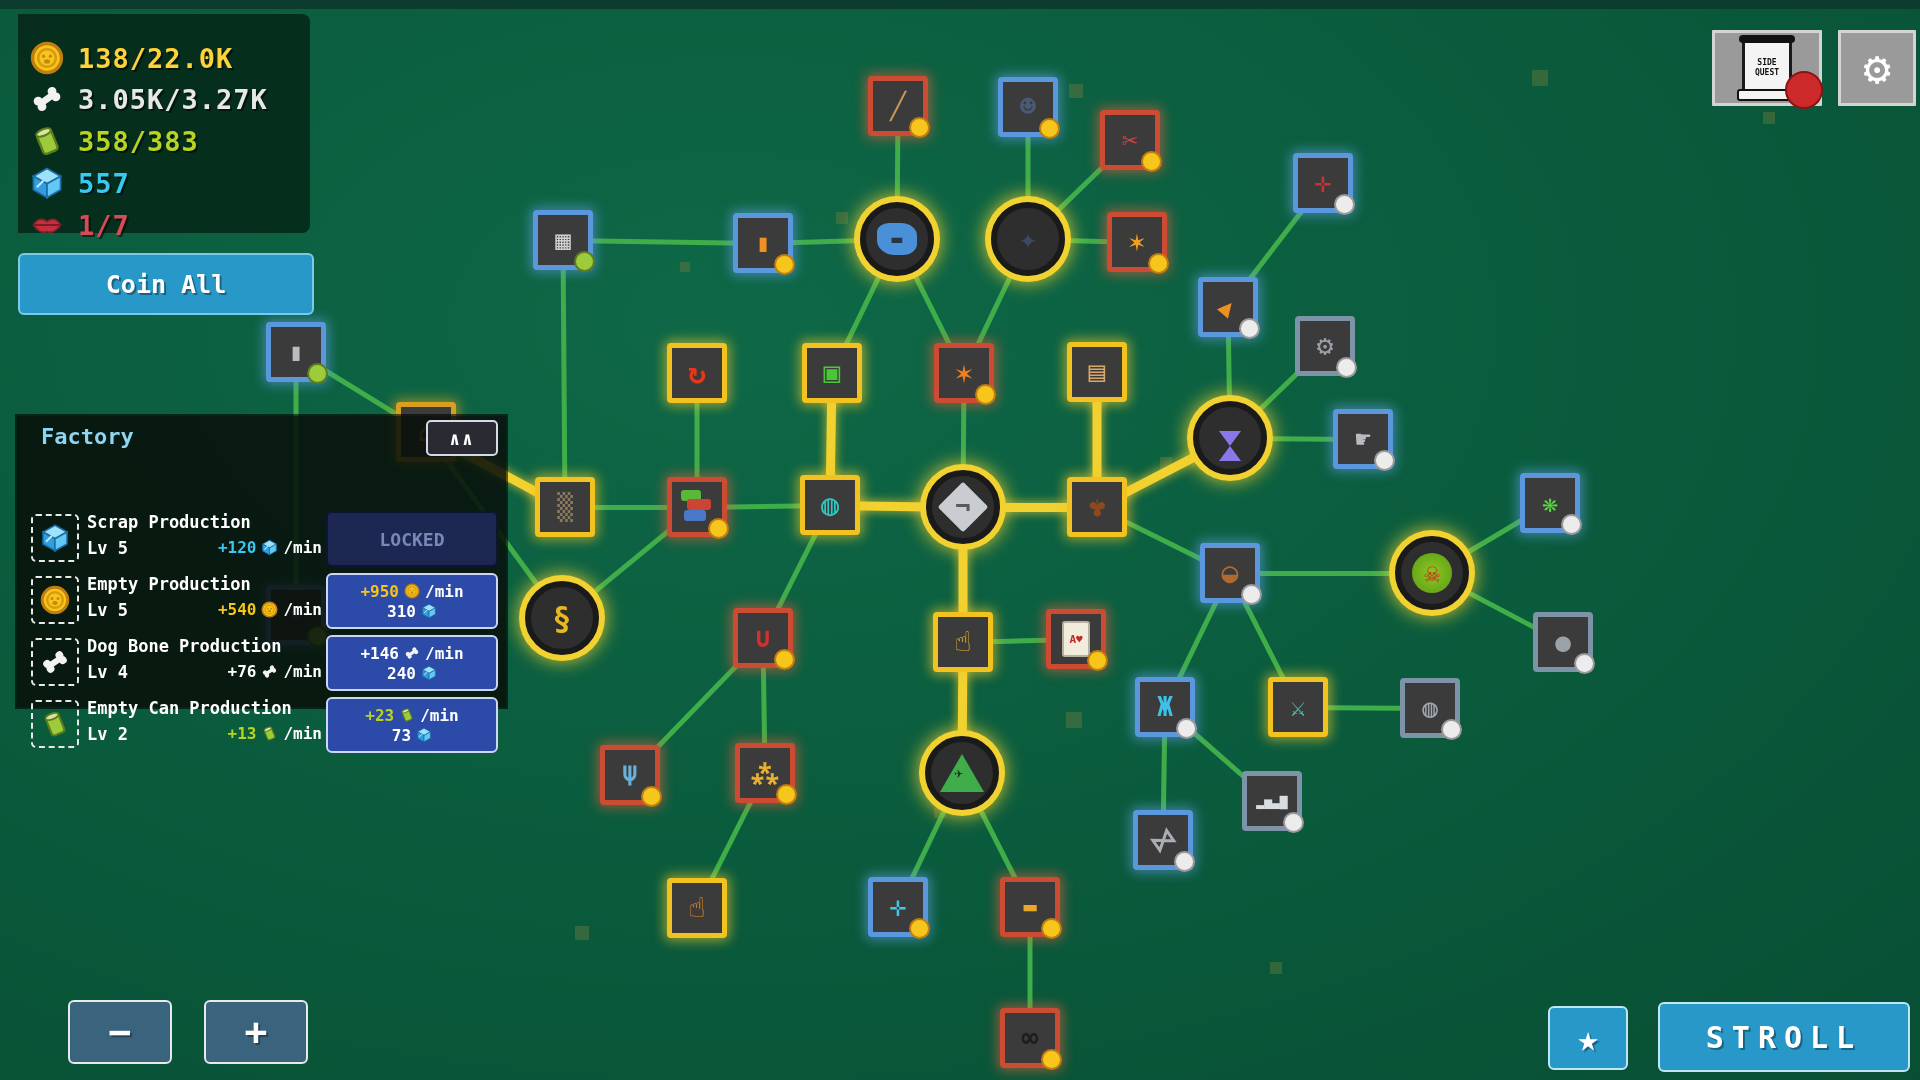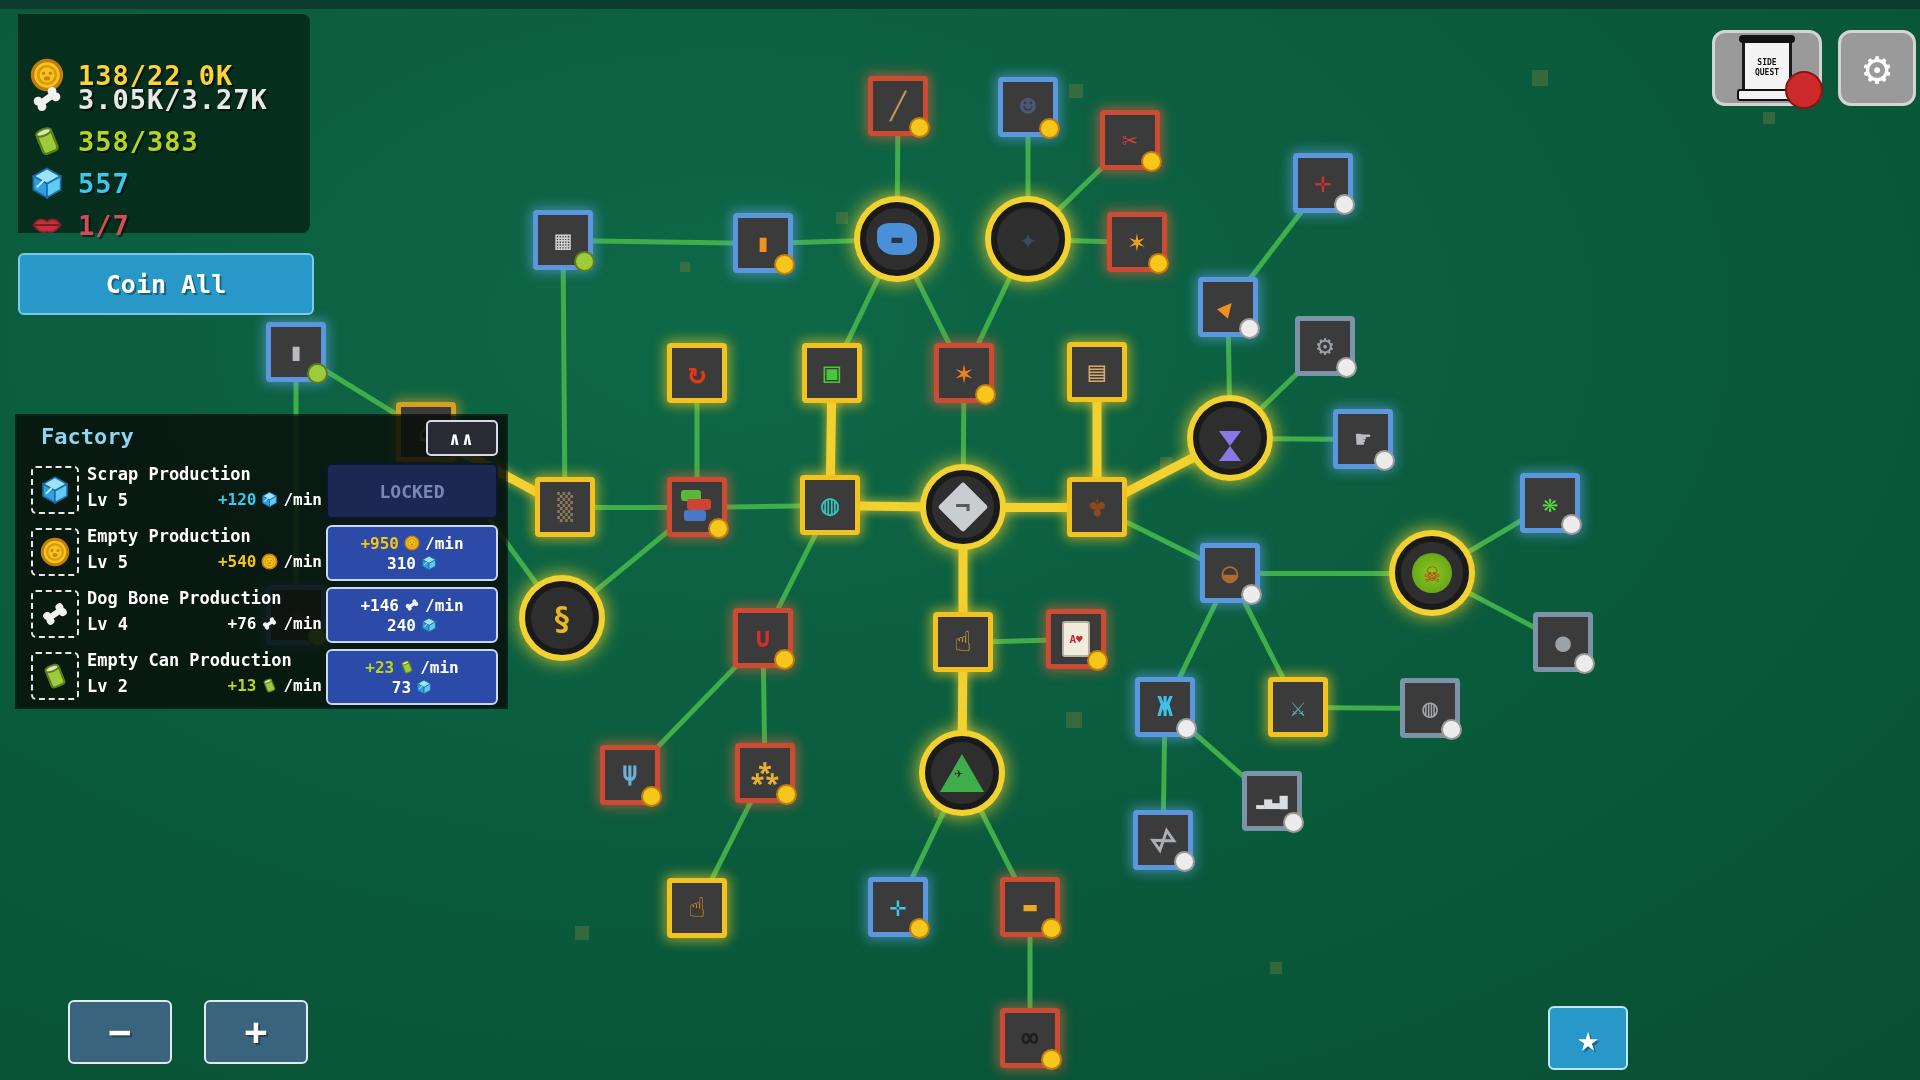--- a/index.html
+++ b/index.html
@@ -57,36 +57,36 @@
       border:2px solid #7cc8e8;border-radius:6px;color:#fff;font-weight:bold;font-size:25px;
       display:flex;align-items:center;justify-content:center;z-index:10;cursor:pointer;
       text-shadow:2px 2px 0 rgba(0,0,0,.35);}
   
   #factory-panel{position:absolute;left:17px;top:416px;width:489px;height:291px;
       background:rgba(8,16,10,.88);outline:2px solid rgba(0,0,0,.6);z-index:10;}
   #factory-title{position:absolute;left:24px;top:8px;color:#8fd4f0;font-size:22px;font-weight:bold;}
   #collapse-btn{position:absolute;right:8px;top:4px;width:68px;height:32px;background:#2a2a33;
       border:2px solid #d8d8e8;border-radius:5px;color:#fff;font-weight:bold;font-size:18px;
       display:flex;align-items:center;justify-content:center;cursor:pointer;letter-spacing:2px;}
-  .f-row{position:absolute;left:0;width:100%;height:62px;}
+  .f-row{position:absolute;left:0;width:100%;height:62px;margin-top:48px;}
   .f-ic{position:absolute;left:14px;top:8px;width:44px;height:44px;border:2px dashed #e8e8e8;
       border-radius:5px;display:flex;align-items:center;justify-content:center;}
   .f-ic svg{width:30px;height:30px;}
   .f-name{position:absolute;left:70px;top:6px;color:#fff;font-size:17px;font-weight:bold;white-space:nowrap;}
   .f-lv{position:absolute;left:70px;top:32px;color:#fff;font-size:17px;font-weight:bold;}
   .f-rate{position:absolute;right:184px;top:32px;font-size:16px;font-weight:bold;display:flex;align-items:center;gap:5px;}
   .f-rate svg{width:17px;height:17px;}
   .f-btn{position:absolute;right:8px;top:5px;width:168px;height:52px;border-radius:6px;cursor:pointer;
       display:flex;flex-direction:column;align-items:center;justify-content:center;font-weight:bold;font-size:16px;gap:1px;}
   .f-btn.locked{background:#1c2752;border:2px solid #0e1530;color:#7a88b8;font-size:18px;}
   .f-btn.buy{background:#2c4aa8;border:2px solid #cdd6f4;color:#fff;}
   .f-line{display:flex;align-items:center;gap:5px;}
   .f-line svg{width:16px;height:16px;}
   
-  .grey-btn{position:absolute;background:#9a9a9a;border:3px solid #d4d4d4;border-radius:13px;z-index:10;
+  .grey-btn{position:absolute;background:#9a9a9a;border:3px solid #d4d4d4;border-radius:1px;z-index:10;
       display:flex;align-items:center;justify-content:center;cursor:pointer;}
   #sidequest-btn{left:1712px;top:30px;width:104px;height:70px;}
   #settings-btn{left:1838px;top:30px;width:72px;height:70px;}
   #settings-btn .glyph{font-size:46px;color:#fff;}
   .scrollicon{position:relative;width:44px;height:52px;background:#f4f4f4;border:3px solid #1a1a1a;border-radius:4px;
       display:flex;flex-direction:column;align-items:center;justify-content:center;color:#111;
       font-size:8px;font-weight:bold;line-height:1.3;}
   .scrollicon:before{content:"";position:absolute;top:-7px;left:-6px;right:-6px;height:8px;background:#111;border-radius:4px;}
   .scrollicon:after{content:"";position:absolute;bottom:-7px;left:-8px;right:-8px;height:8px;background:#f4f4f4;border:2px solid #111;border-radius:3px;}
   .notif-dot{position:absolute;right:-4px;bottom:-6px;width:34px;height:34px;border-radius:50%;
@@ -372,21 +372,21 @@
         <span class="glyph" style="font-size: 22px; color: rgb(232, 168, 40);">▬</span>
         <span class="badge badge-coin"></span>
       </div>
       <div class="sq b-red" style="left: 1000px; top: 1008px;">
         <span class="glyph" style="font-size: 28px; color: rgb(30, 30, 30);">∞</span>
         <span class="badge badge-coin"></span>
       </div>
     </div>
 
   <div id="res-panel">
-      <div class="res-row" style="top: 44px;">
+      <div class="res-row" style="top: 27px;">
         <svg viewBox="0 0 20 20" class="ric">
           <use href="#sym-coin"></use>
         </svg>
         <span class="val" style="color: rgb(255, 210, 58);">138/22.0K</span>
       </div>
       <div class="res-row" style="top: 68px;">
         <svg viewBox="0 0 20 20" class="ric">
           <use href="#sym-bone"></use>
         </svg>
         <span class="val" style="color: rgb(232, 232, 232);">3.05K/3.27K</span>
@@ -537,13 +537,14 @@
     </span>
     <span class="notif-dot"></span>
   </div>
   <div class="grey-btn" id="settings-btn">
     <span class="glyph">⚙</span>
   </div>
 
   <div class="blue-btn" id="zoom-out-btn">−</div>
   <div class="blue-btn" id="zoom-in-btn">+</div>
   <div class="blue-btn" id="star-btn">★</div>
+  <div class="blue-btn" id="stroll-btn">STROLL</div>
 </div>
 
 </body></html>

